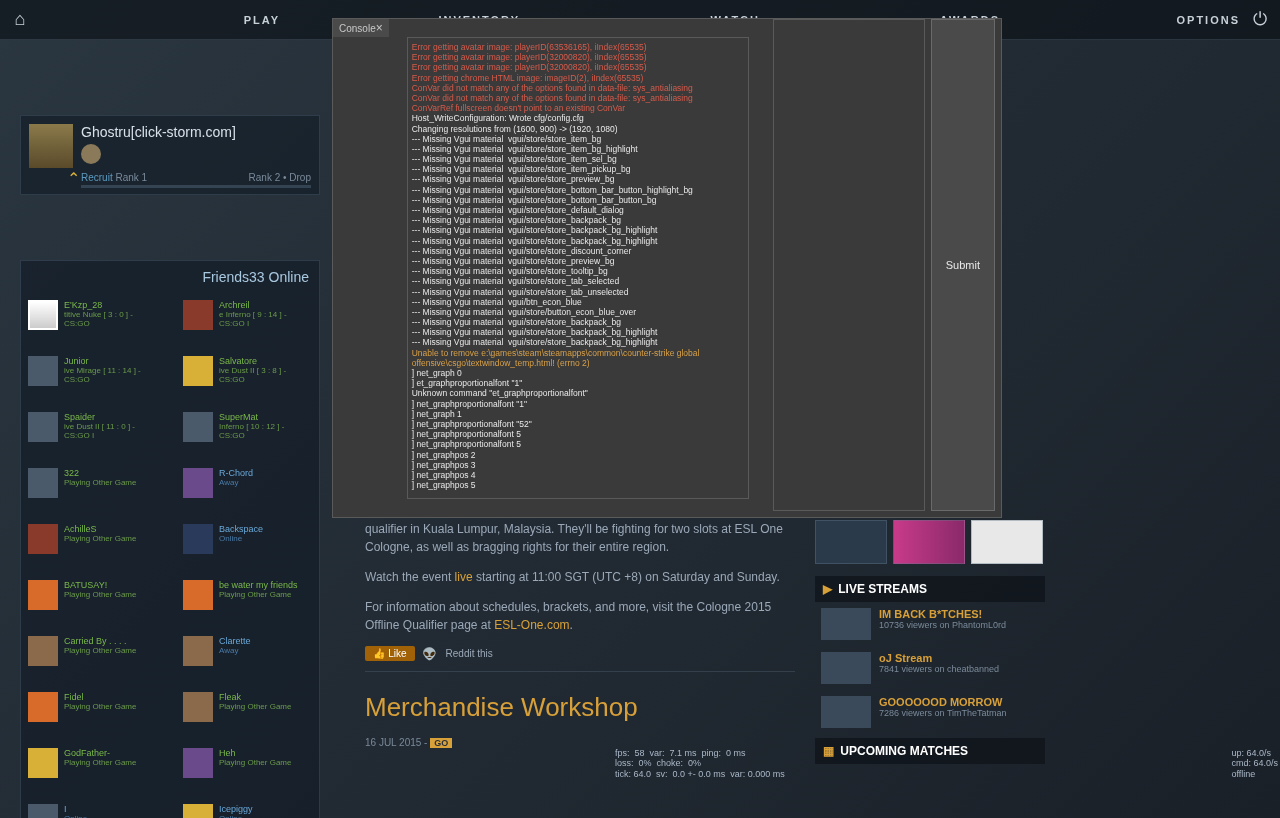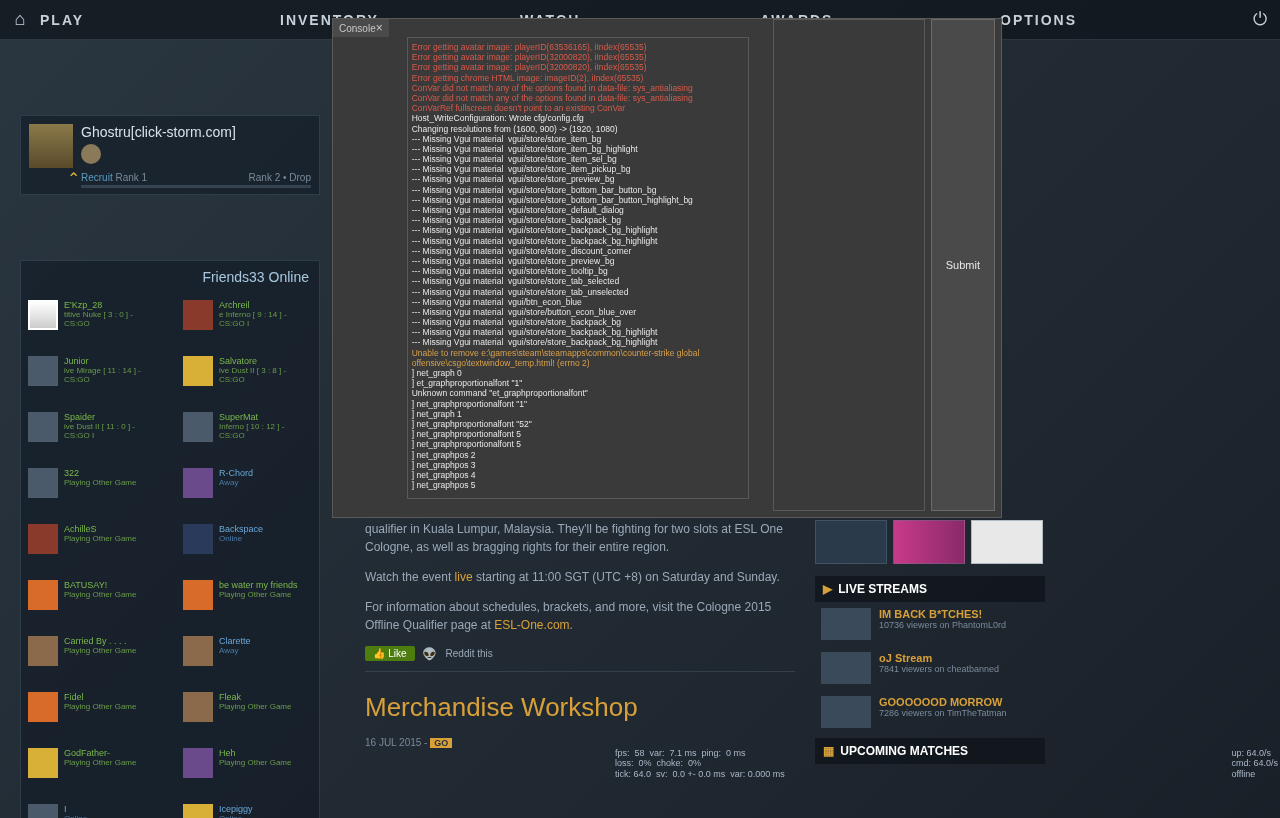--- a/index.html
+++ b/index.html
@@ -1,19 +1,19 @@
 <!DOCTYPE html>
 <html><head>
 <meta charset="utf-8">
 <style>
 *{margin:0;padding:0;box-sizing:border-box;font-family:Arial,sans-serif}
 body{background:linear-gradient(135deg,#2a3640 0%,#1a2028 100%);width:1280px;height:818px;overflow:hidden;position:relative;color:#c8d0d8}
 .topnav{height:40px;background:rgba(10,15,20,.6);display:flex;align-items:center;border-bottom:1px solid rgba(100,120,140,.3)}
 .topnav .home{width:40px;text-align:center;font-size:18px;color:#c8d0d8;cursor:pointer}
-.topnav .tab{flex:1;text-align:left;font-size:14px;font-weight:bold;letter-spacing:2px;color:#c8d0d8;cursor:pointer;height:40px;line-height:40px}
+.topnav .tab{flex:1;text-align:right;font-size:11px;font-weight:bold;letter-spacing:2px;color:#c8d0d8;cursor:pointer;height:40px;line-height:40px}
 .topnav .power{width:40px;text-align:center;font-size:18px;color:#c8d0d8;cursor:pointer}
 .player-card{position:absolute;left:20px;top:115px;width:300px;height:80px;background:rgba(20,30,40,.7);border:1px solid rgba(80,100,120,.4);padding:8px;display:flex;gap:8px}
 .player-card .avatar{width:44px;height:44px;background:linear-gradient(#8a7a4a,#5a4a2a)}
 .player-card .info{flex:1}
 .player-card .name{color:#d8e0e8;font-size:14px}
 .player-card .badge{width:20px;height:20px;border-radius:50%;background:#8a7a5a;display:inline-block;margin-top:4px}
 .player-card .rank-row{font-size:10px;color:#7a8a9a;margin-top:4px;display:flex;justify-content:space-between}
 .player-card .rank-row .rec{color:#5a9ac0}
 .player-card .arrow-up{position:absolute;left:46px;bottom:6px;color:#d8b038}
 .player-card .bar{height:3px;background:rgba(80,100,120,.5);margin-top:2px}
@@ -29,21 +29,21 @@
 .friend.ingame .st{color:#6a9a4a}
 .friend.online .nm{color:#6aa8d8}
 .friend.online .st{color:#4a7aa8}
 .friend.away .nm{color:#6aa8d8}
 .friend.away .st{color:#4a7aa8}
 .friends-panel .expand{text-align:center;color:#a8c8e0;font-size:18px;cursor:pointer;padding:2px}
 .blog{position:absolute;left:365px;top:520px;width:430px;color:#9aa8b8;font-size:12px}
 .blog p{margin-bottom:12px;line-height:1.5}
 .blog .lnk{color:#d8a038}
 .blog .like-row{display:flex;gap:8px;align-items:center;margin:10px 0;padding-bottom:10px;border-bottom:1px solid rgba(100,120,140,.3)}
-.blog .like-btn{background:#4d7c0f;padding:2px 8px;font-size:10px;border-radius:2px;color:#fff;cursor:pointer}
+.blog .like-btn{background:#a16207;padding:2px 8px;font-size:10px;border-radius:2px;color:#fff;cursor:pointer}
 .blog .reddit{font-size:10px}
 .blog .merch-title{font-size:26px;color:#d8a038;font-weight:normal;margin-top:20px}
 .blog .merch-date{font-size:10px;color:#7a8a9a;margin-top:14px}
 .blog .go-badge{background:#d8a038;color:#2a3038;padding:0 4px;font-size:9px;font-weight:bold}
 .right-col{position:absolute;left:815px;top:520px;width:230px}
 .right-col .thumbs{display:flex;gap:6px;margin-bottom:12px}
 .right-col .thumbs .th{width:72px;height:44px;background:#2a3a4a;border:1px solid rgba(100,120,140,.4)}
 .section-hdr{background:rgba(10,15,20,.6);padding:6px 8px;font-size:12px;font-weight:bold;color:#fff;display:flex;align-items:center;gap:6px}
 .section-hdr .yicon{color:#d8a038}
 .stream{display:flex;gap:8px;padding:6px;cursor:pointer}
@@ -339,22 +339,22 @@
       <div class="err">ConVar did not match any of the options found in data-file: sys_antialiasing</div>
       <div class="err">ConVar did not match any of the options found in data-file: sys_antialiasing</div>
       <div class="err">ConVarRef fullscreen doesn't point to an existing ConVar</div>
       <div class="ln">Host_WriteConfiguration: Wrote cfg/config.cfg</div>
       <div class="ln">Changing resolutions from (1600, 900) -&gt; (1920, 1080)</div>
       <div class="ln">--- Missing Vgui material  vgui/store/store_item_bg</div>
       <div class="ln">--- Missing Vgui material  vgui/store/store_item_bg_highlight</div>
       <div class="ln">--- Missing Vgui material  vgui/store/store_item_sel_bg</div>
       <div class="ln">--- Missing Vgui material  vgui/store/store_item_pickup_bg</div>
       <div class="ln">--- Missing Vgui material  vgui/store/store_preview_bg</div>
+      <div class="ln">--- Missing Vgui material  vgui/store/store_bottom_bar_button_highlight_bg</div>
       <div class="ln">--- Missing Vgui material  vgui/store/store_bottom_bar_button_bg</div>
-      <div class="ln">--- Missing Vgui material  vgui/store/store_bottom_bar_button_highlight_bg</div>
       <div class="ln">--- Missing Vgui material  vgui/store/store_default_dialog</div>
       <div class="ln">--- Missing Vgui material  vgui/store/store_backpack_bg</div>
       <div class="ln">--- Missing Vgui material  vgui/store/store_backpack_bg_highlight</div>
       <div class="ln">--- Missing Vgui material  vgui/store/store_backpack_bg_highlight</div>
       <div class="ln">--- Missing Vgui material  vgui/store/store_discount_corner</div>
       <div class="ln">--- Missing Vgui material  vgui/store/store_preview_bg</div>
       <div class="ln">--- Missing Vgui material  vgui/store/store_tooltip_bg</div>
       <div class="ln">--- Missing Vgui material  vgui/store/store_tab_selected</div>
       <div class="ln">--- Missing Vgui material  vgui/store/store_tab_unselected</div>
       <div class="ln">--- Missing Vgui material  vgui/btn_econ_blue</div>

